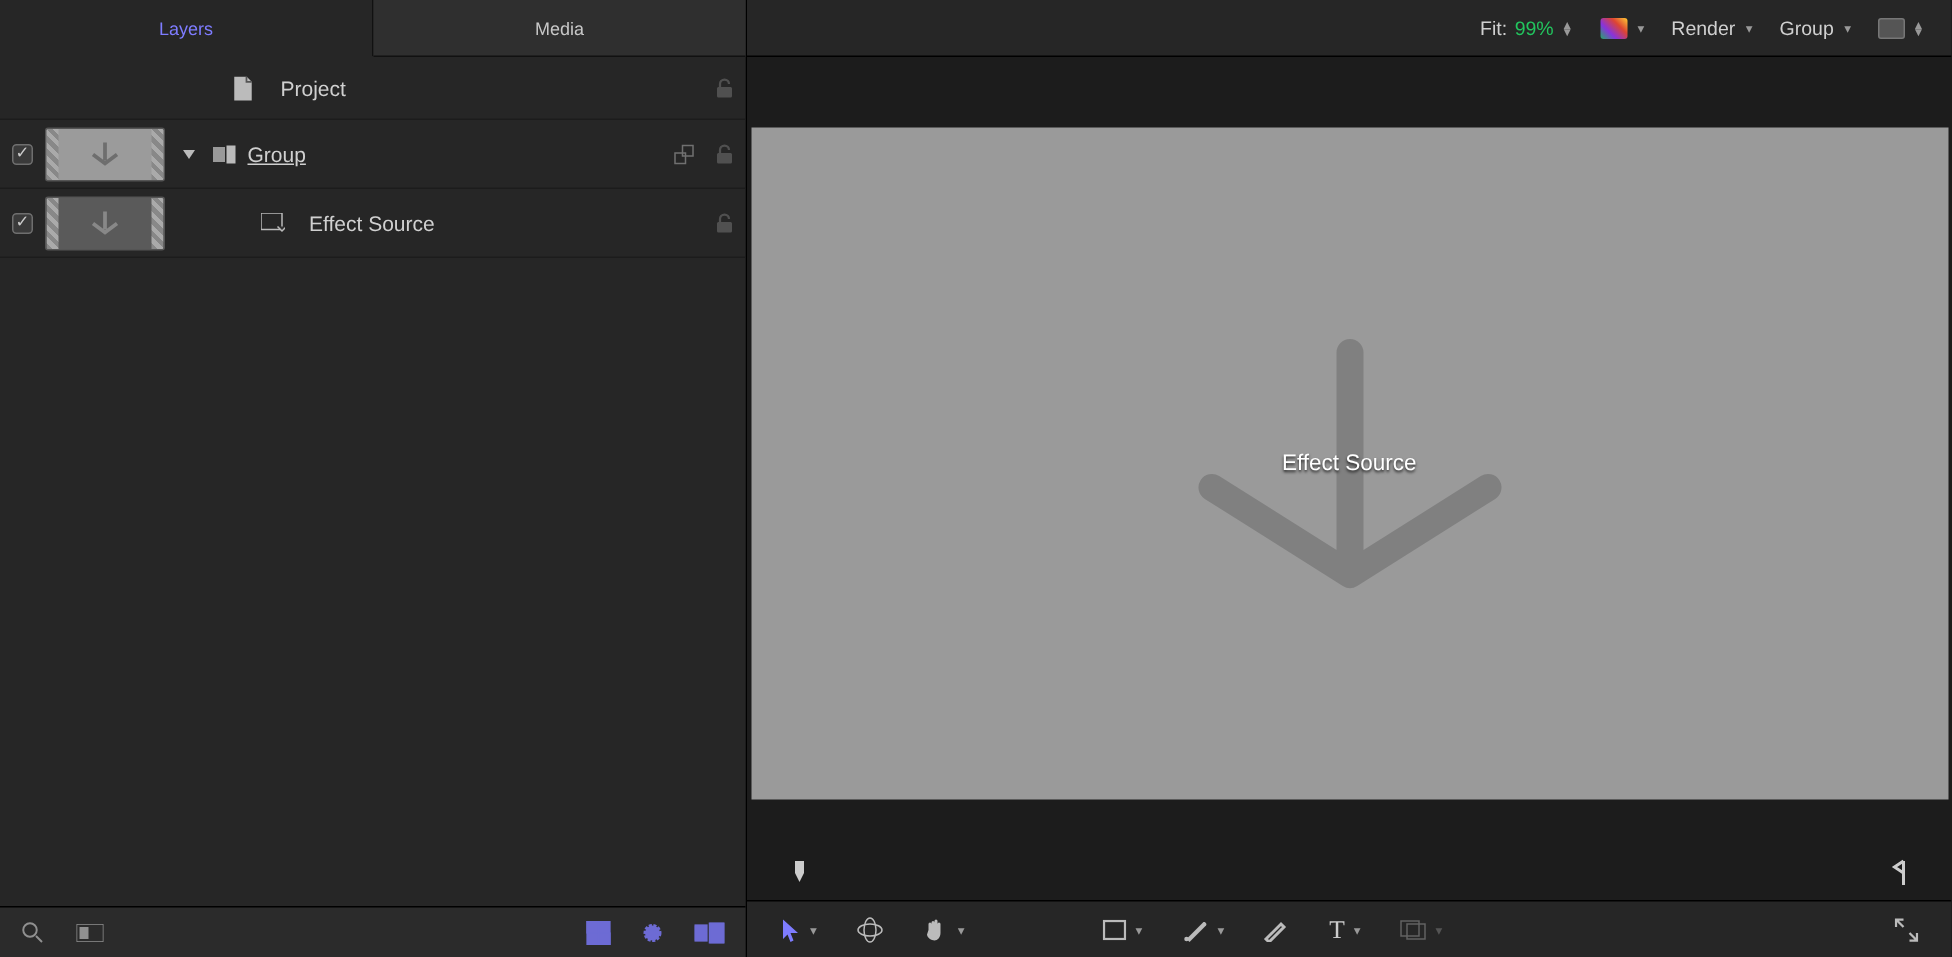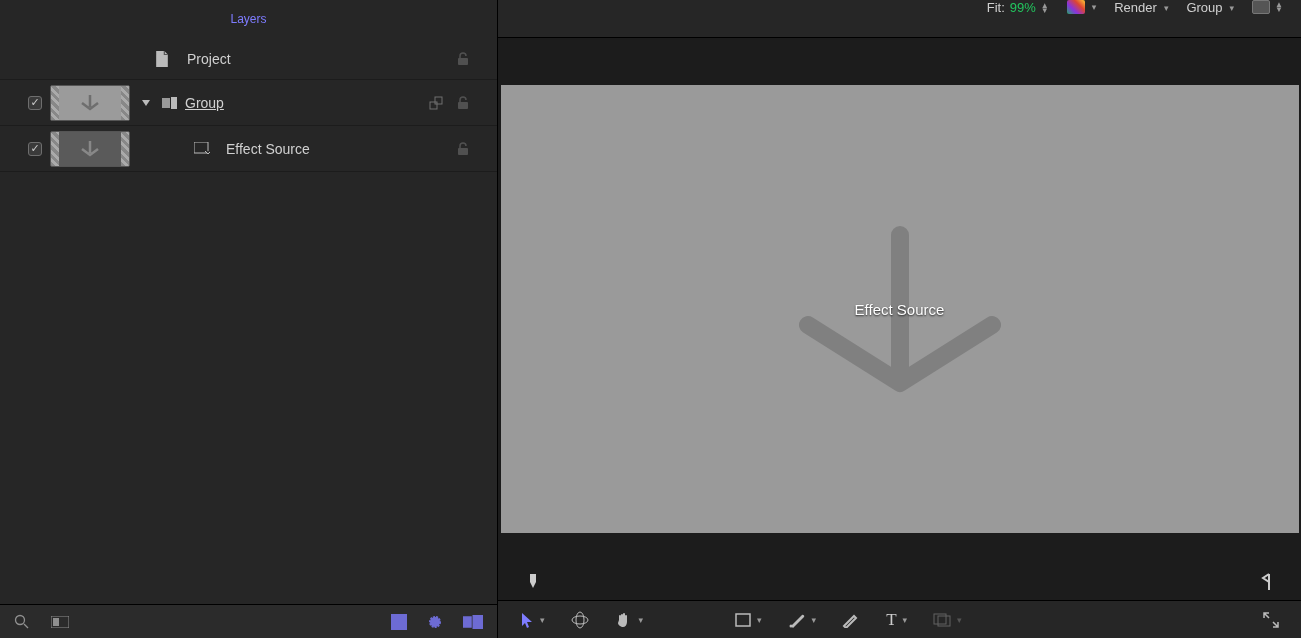--- a/index.html
+++ b/index.html
@@ -5,21 +5,21 @@
   *{box-sizing:border-box;margin:0;padding:0;font-family:-apple-system,Helvetica,Arial,sans-serif;user-select:none}
   body{background:#1c1c1c;color:#bfbfbf;font-size:13px;overflow:hidden}
   #app{width:1301px;height:638px;display:flex;position:relative;background:#1c1c1c}
   
   .left{width:498px;height:100%;display:flex;flex-direction:column;background:#262626;border-right:1px solid #000}
   .tabs{display:flex;height:38px;align-items:stretch;background:#2a2a2a}
   .tab{flex:1;display:flex;align-items:center;justify-content:center;font-size:12px;color:#c7c7c7;border-right:1px solid #111;border-bottom:1px solid #111;cursor:pointer;background:#2f2f2f}
   .tab.active{color:#7e7cff;background:#262626;border-bottom:1px solid #262626}
   .tab:last-child{border-right:none}
   .rows{flex:1;overflow:auto;background:#262626}
-  .row{display:flex;align-items:center;height:46px;padding:0 28px;border-bottom:1px solid #1c1c1c;gap:8px;position:relative}
+  .row{display:flex;align-items:center;height:46px;padding:0 8px;border-bottom:1px solid #1c1c1c;gap:8px;position:relative}
   .row.project{height:42px;padding-left:155px}
   .cb{width:14px;height:14px;border:1px solid #6e6e6e;border-radius:3px;display:flex;align-items:center;justify-content:center;background:#3a3a3a;cursor:pointer}
   .cb.checked::after{content:"✓";font-size:11px;color:#ccc;line-height:1}
   .thumb{width:80px;height:36px;border-radius:2px;flex-shrink:0;position:relative;overflow:hidden}
   .thumb-big{background:#9b9b9b;border:1px solid #555}
   .thumb-big::before,.thumb-big::after{content:"";position:absolute;top:0;bottom:0;width:8px;background:repeating-linear-gradient(45deg,#888 0,#888 3px,#aaa 3px,#aaa 6px)}
   .thumb-big::before{left:0}.thumb-big::after{right:0}
   .thumb-inner{position:absolute;inset:0;display:flex;align-items:center;justify-content:center}
   .thumb-inner svg{width:24px;height:20px;stroke:#6e6e6e;fill:none;stroke-width:2.5}
   .thumb-small{background:#5a5a5a}
@@ -36,21 +36,21 @@
   .doc-icon{width:14px;height:16px;display:inline-block;margin-right:10px}
   .eff-icon{width:16px;height:14px;display:inline-block;margin-right:8px;position:relative}
   
   .left-bottom{height:34px;display:flex;align-items:center;padding:0 14px;gap:22px;border-top:1px solid #000;background:#2b2b2b}
   .left-bottom .l{display:flex;gap:22px;align-items:center}
   .left-bottom .r{margin-left:auto;display:flex;gap:20px;align-items:center}
   .ico{opacity:.8;cursor:pointer;display:flex;align-items:center;justify-content:center}
   .ico.act svg *{stroke:#7e7cff;fill:#7e7cff}
   
   .right{flex:1;display:flex;flex-direction:column;background:#1c1c1c}
-  .topbar{height:38px;display:flex;align-items:flex-start;justify-content:flex-end;gap:18px;padding:0 18px;border-bottom:1px solid #000;background:#262626;font-size:13px;color:#d0d0d0}
+  .topbar{height:38px;display:flex;align-items:center;justify-content:flex-end;gap:18px;padding:0 18px;border-bottom:1px solid #000;background:#262626;font-size:13px;color:#d0d0d0}
   .topbar .grp{display:flex;align-items:center;gap:5px;cursor:pointer}
   .topbar .dim{color:#22c55e}
   .stepper{display:inline-flex;flex-direction:column;line-height:5px;font-size:8px;color:#999}
   .canvas-wrap{flex:1;display:flex;align-items:center;justify-content:center;padding:34px 0 18px;background:#1c1c1c}
   .canvas{width:798px;height:448px;background:#9a9a9a;position:relative;display:flex;align-items:center;justify-content:center}
   .canvas svg.arrow{position:absolute;top:50%;left:50%;transform:translate(-50%,-50%);width:228px;height:168px;stroke:#808080;fill:none;stroke-width:18;stroke-linecap:round;stroke-linejoin:round}
   .canvas .es-label{position:absolute;top:50%;left:50%;transform:translate(-50%,-50%);color:#fff;font-size:15px;text-shadow:0 1px 2px rgba(0,0,0,.8)}
   .mini{height:36px;position:relative;background:#1c1c1c}
   .mini .pin{position:absolute;top:8px}
   .mini .pin.l{left:30px}
@@ -63,20 +63,21 @@
   .gray-sw{width:18px;height:14px;background:#555;border-radius:2px;border:1px solid #777}
 </style>
 </head>
 <body>
 
 <div id="app">
 
   <div class="left">
     <div class="tabs">
       <div class="tab active">Layers</div>
+      <div class="tab">Media</div>
     </div>
     <div class="rows">
 
       <div class="row project">
         <span class="doc-icon">
           <svg viewBox="0 0 12 14">
               <path d="M1 0h7l3 3v11H1z" fill="#bbb"></path>
               <path d="M8 0v3h3" fill="none" stroke="#555"></path>
             </svg>
         </span>

